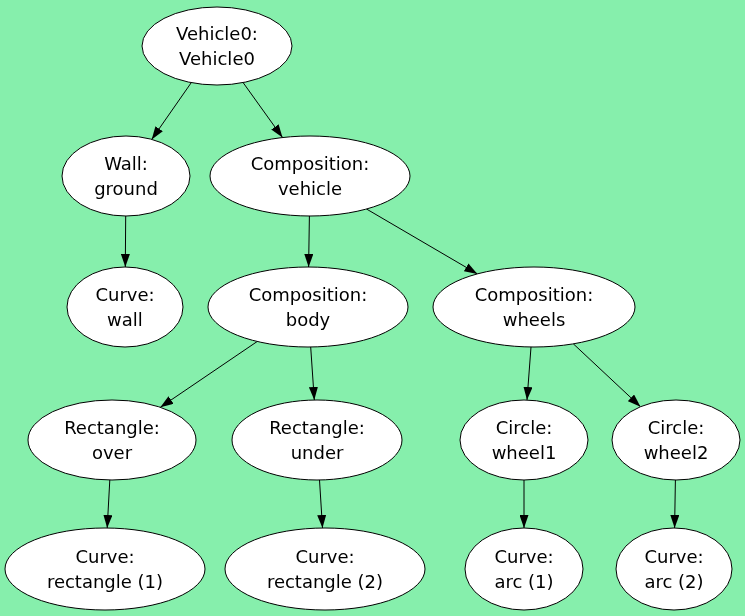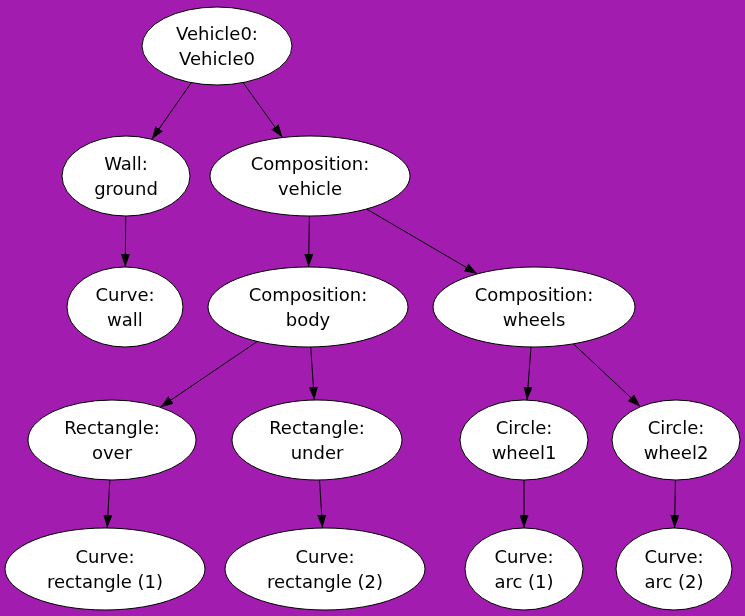--- a/index.html
+++ b/index.html
@@ -4,21 +4,21 @@
 <style>
   html, body {
     margin: 0;
     padding: 0;
     background: #ffffff;
   }
   .canvas {
     position: relative;
     width: 745px;
     height: 616px;
-    background: #a21caf;
+    background: #86efac;
     overflow: hidden;
   }
   svg {
     display: block;
   }
   .edge-line {
     stroke: #000000;
     stroke-width: 1;
     fill: none;
   }

